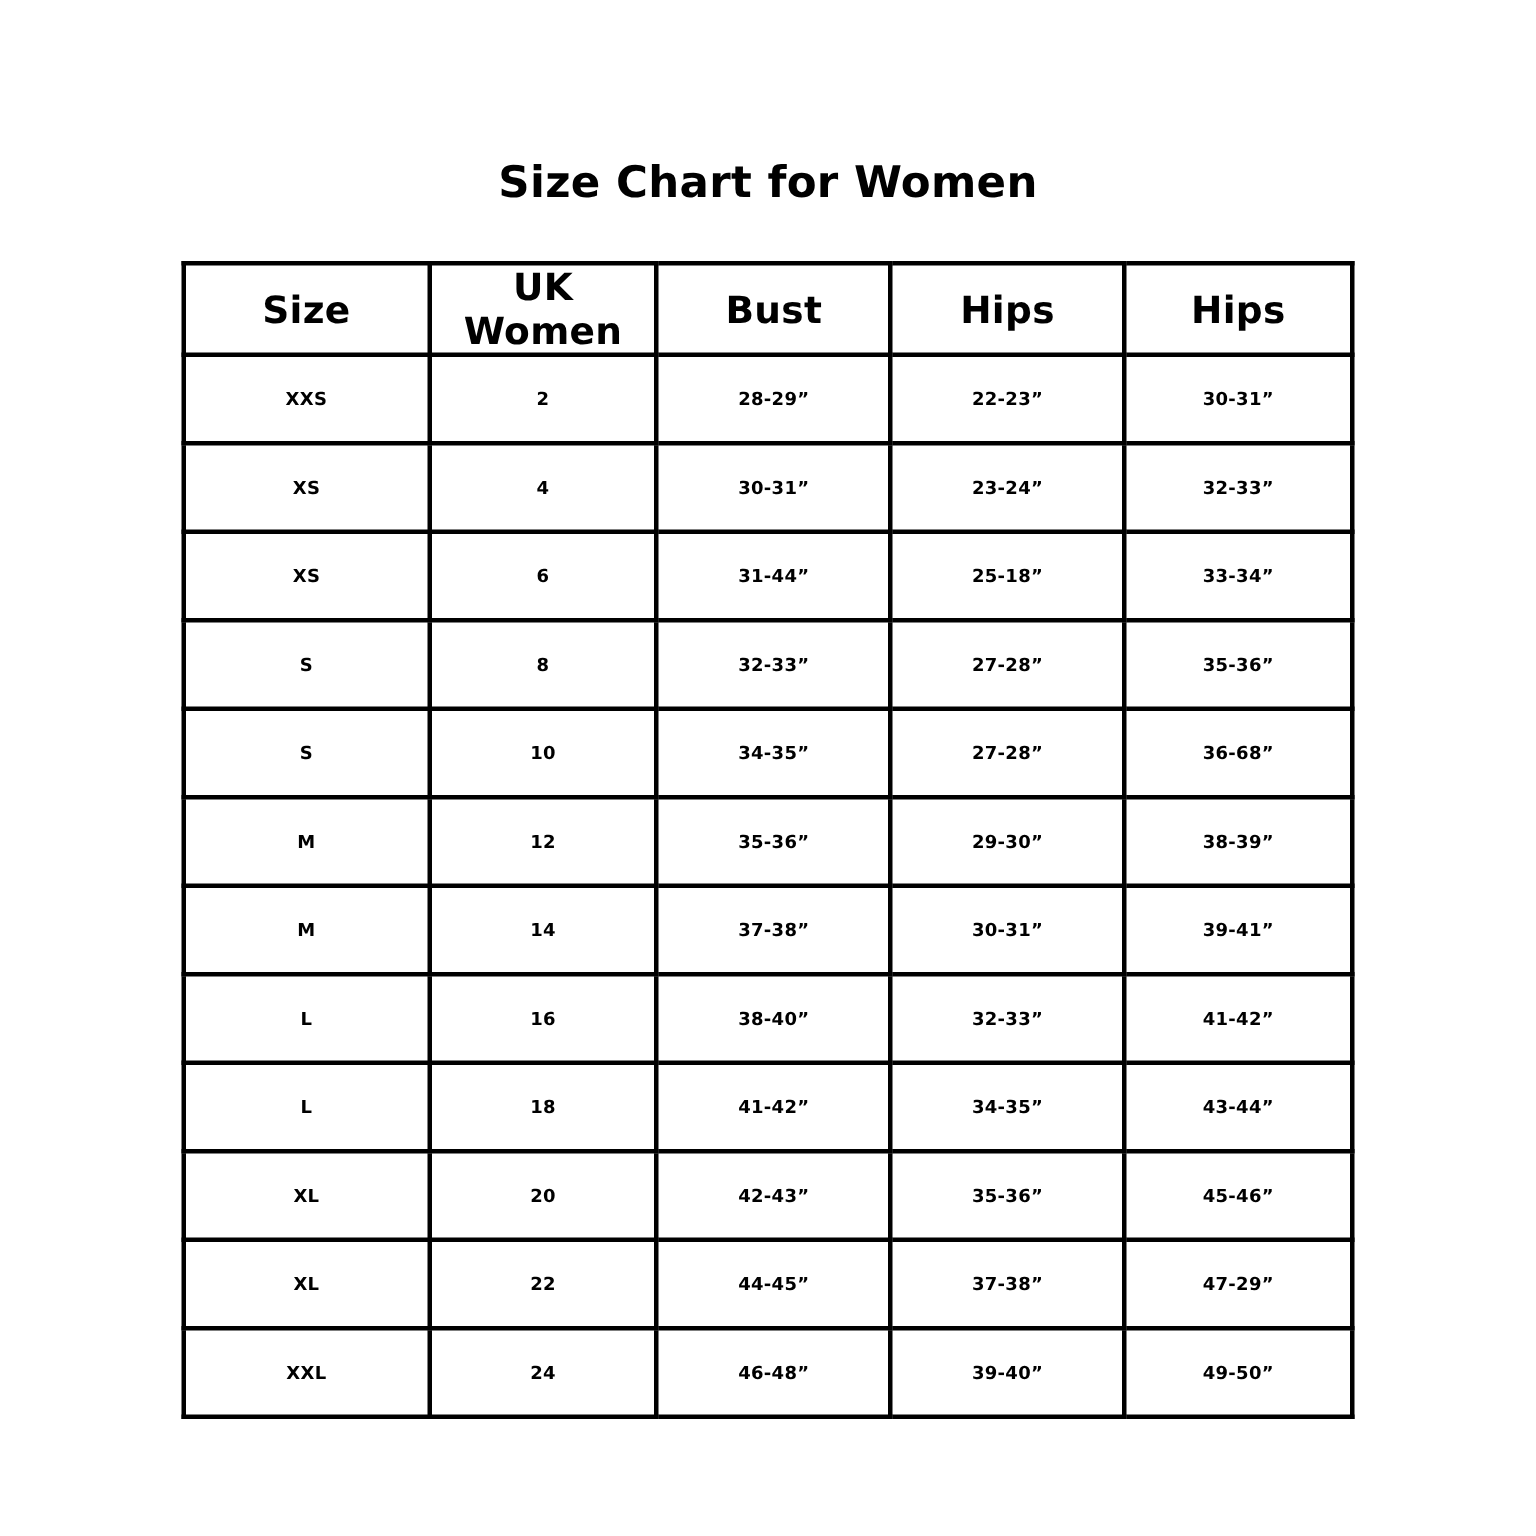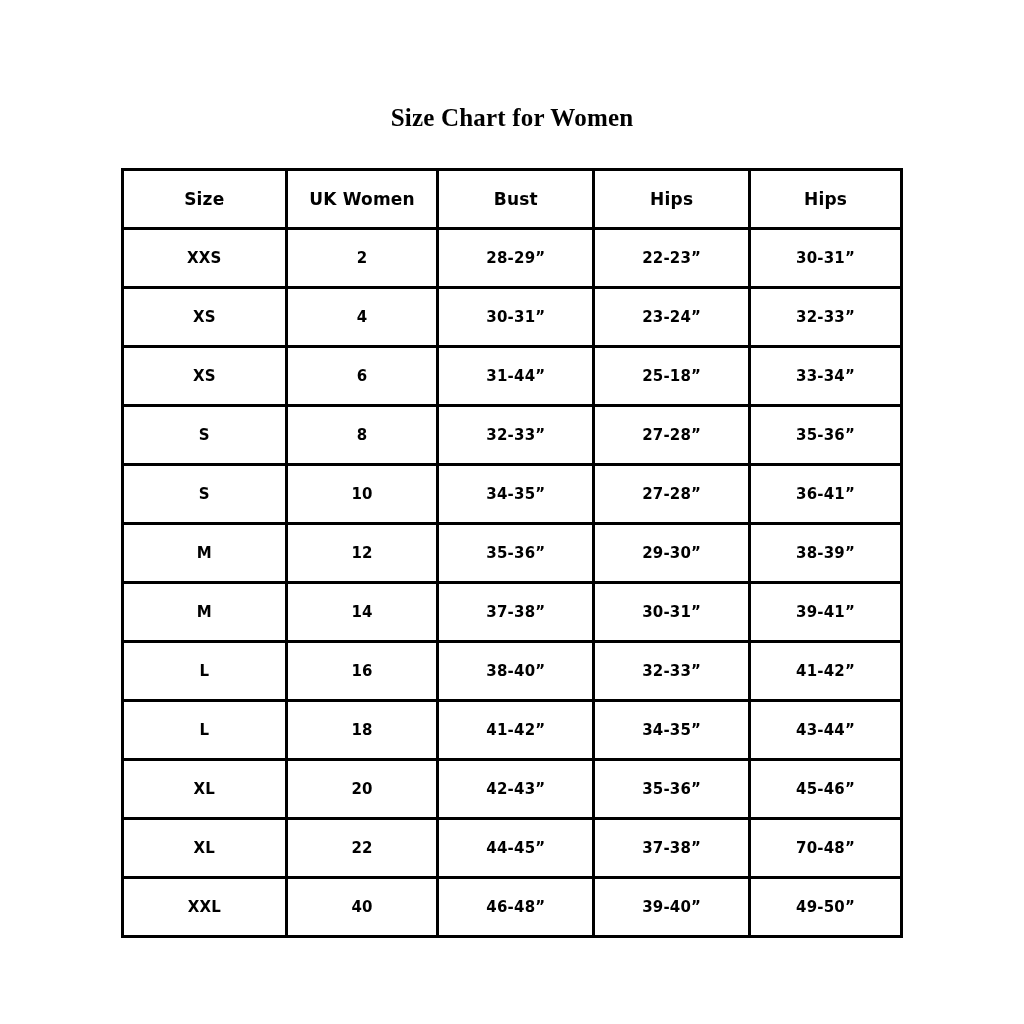--- a/index.html
+++ b/index.html
@@ -17,28 +17,27 @@
   }
   .page {
     width: 1024px;
     height: 1024px;
     box-sizing: border-box;
     display: flex;
     flex-direction: column;
     align-items: center;
   }
   .chart-title {
-    font-size: 25px;
+    font-size: 29px;
     font-weight: bold;
     letter-spacing: 0.2px;
     margin-top: 104px;
     margin-bottom: 0;
     text-align: center;
     color: #000000;
-    font-family: Liberation Serif, serif;
   }
   .table-wrap {
     margin-top: 36px;
     width: 782px;
   }
   table.size-table {
     border-collapse: collapse;
     width: 100%;
     table-layout: fixed;
   }
@@ -46,25 +45,25 @@
   table.size-table td {
     border: 3px solid #000000;
     text-align: center;
     vertical-align: middle;
     font-weight: bold;
     color: #000000;
     height: 56px;
     padding: 0;
   }
   table.size-table th {
-    font-size: 17px;
+    font-size: 25px;
     letter-spacing: 0.2px;
   }
   table.size-table td {
-    font-size: 15px;
+    font-size: 12px;
     letter-spacing: 0.2px;
   }
   table.size-table col.c0 { width: 21%; }
   table.size-table col.c1 { width: 19.5%; }
   table.size-table col.c2 { width: 20%; }
   table.size-table col.c3 { width: 20%; }
   table.size-table col.c4 { width: 19.5%; }
 </style>
 </head>
 <body>
@@ -118,21 +117,21 @@
           <td>8</td>
           <td>32-33”</td>
           <td>27-28”</td>
           <td>35-36”</td>
         </tr>
         <tr>
           <td>S</td>
           <td>10</td>
           <td>34-35”</td>
           <td>27-28”</td>
-          <td>36-41”</td>
+          <td>36-68”</td>
         </tr>
         <tr>
           <td>M</td>
           <td>12</td>
           <td>35-36”</td>
           <td>29-30”</td>
           <td>38-39”</td>
         </tr>
         <tr>
           <td>M</td>
@@ -160,25 +159,25 @@
           <td>20</td>
           <td>42-43”</td>
           <td>35-36”</td>
           <td>45-46”</td>
         </tr>
         <tr>
           <td>XL</td>
           <td>22</td>
           <td>44-45”</td>
           <td>37-38”</td>
-          <td>70-48”</td>
+          <td>47-29”</td>
         </tr>
         <tr>
           <td>XXL</td>
-          <td>40</td>
+          <td>24</td>
           <td>46-48”</td>
           <td>39-40”</td>
           <td>49-50”</td>
         </tr>
       </tbody>
     </table>
   </div>
 
 </div>
 

